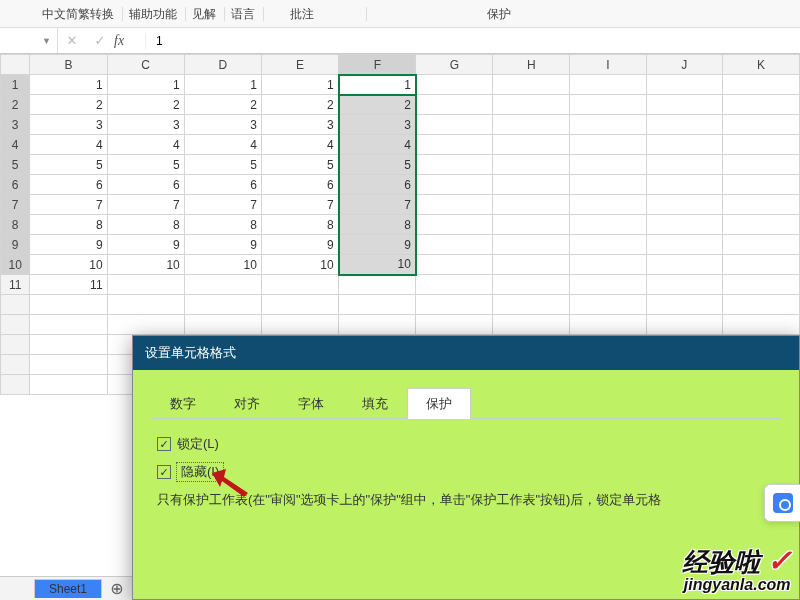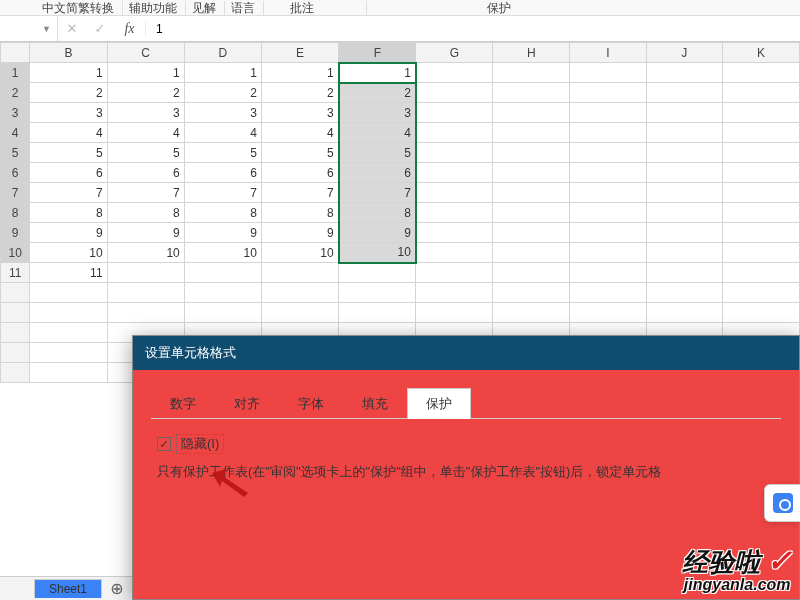--- a/index.html
+++ b/index.html
@@ -9,21 +9,21 @@
     font-size: 13px;
     color: #333;
     background: #fff;
     width: 800px;
     height: 600px;
     overflow: hidden;
     position: relative;
   }
   .ribbon-tabs {
     display: flex;
-    height: 16px;
+    height: 28px;
     background: #f8f8f8;
     border-bottom: 1px solid #ddd;
     align-items: center;
     padding-left: 36px;
     gap: 2px;
   }
   .ribbon-tab {
     font-size: 12px;
     color: #444;
     padding: 0 6px;
@@ -49,21 +49,21 @@
     font-size: 11px;
     color:#777;
   }
   .name-box .dd { margin-left:auto; font-size:9px; color:#888;}
   .fb-btn {
     width: 28px;
     text-align: center;
     font-size: 13px;
     color: #bbb;
   }
-  .fx { font-style: italic; font-family: serif; font-size: 14px; color:#555; width:32px; text-align:center; border-right:1px solid #eee;}
+  .fx { font-style: italic; font-family: serif; font-size: 14px; color:#555; width:32px; text-align:left; border-right:1px solid #eee;}
   .formula-input {
     flex: 1;
     padding: 0 10px;
     border: none;
     outline: none;
     font-size: 12px;
     height: 100%;
   }
   .sheet-area {
     position: relative;
@@ -109,21 +109,21 @@
   .sel-border-bottom { border-bottom: 2px solid #107c41 !important; }
   .colhdr.sel { background: #d2d2d2; }
   .rowhdr.sel { background: #d2d2d2; }
 
   .dialog {
     position: absolute;
     left: 132px;
     top: 335px;
     width: 668px;
     height: 265px;
-    background: #ef4444;
+    background: #bef264;
     box-shadow: 0 4px 20px rgba(0,0,0,0.4);
     border: 1px solid #888;
     z-index: 10;
   }
   .dialog-title {
     background: #0f4c6f;
     color: #fff;
     font-size: 13px;
     padding: 8px 12px;
   }
@@ -521,20 +521,24 @@
   <div class="dialog-tabs" id="dlg-tabs">
       <div class="dialog-tab">数字</div>
       <div class="dialog-tab">对齐</div>
       <div class="dialog-tab">字体</div>
       <div class="dialog-tab">填充</div>
       <div class="dialog-tab active">保护</div>
     </div>
   <div class="dialog-body">
     <div class="chk-row">
       <span class="chk checked"></span>
+      <span>锁定(L)</span>
+    </div>
+    <div class="chk-row">
+      <span class="chk checked"></span>
       <span class="chk-label focused">隐藏(I)</span>
     </div>
     <div class="note-text">只有保护工作表(在"审阅"选项卡上的"保护"组中，单击"保护工作表"按钮)后，锁定单元格</div>
   </div>
 </div>
 
 <div class="red-arrow">
   <svg viewBox="0 0 40 30">
     <polygon points="2,6 16,2 14,10 38,26 34,30 12,14 10,20" fill="#c01818"></polygon>
   </svg>

